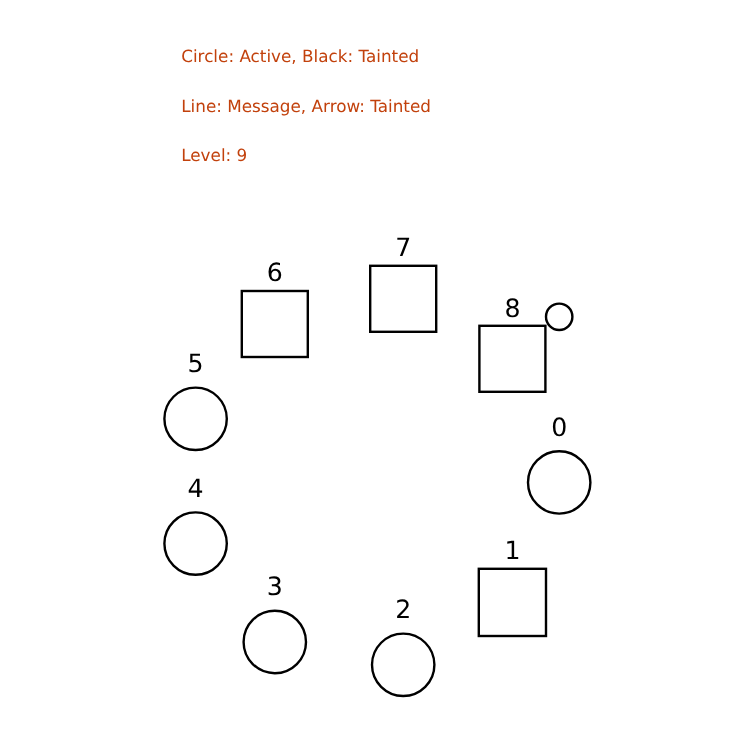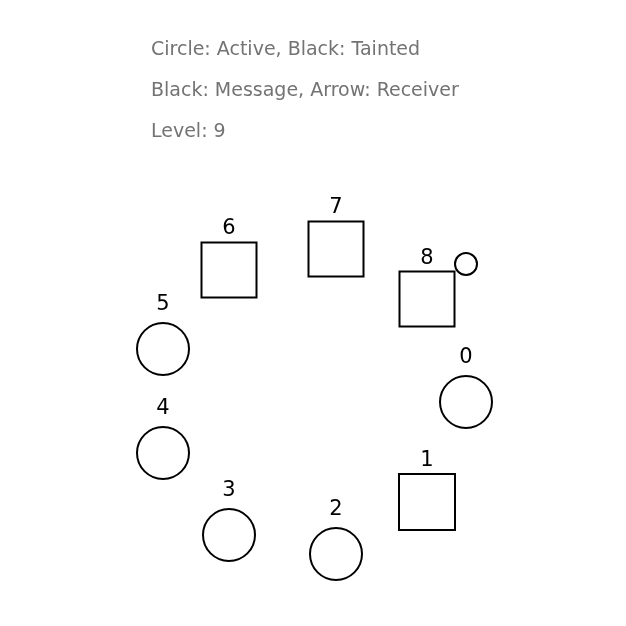--- a/index.html
+++ b/index.html
@@ -19,23 +19,23 @@
     overflow: hidden;
   }
   #legend {
     position: absolute;
     left: 151px;
     top: 28px;
     width: 440px;
   }
   .legend-line {
     font-family: "DejaVu Sans", sans-serif;
-    font-size: 19px;
+    font-size: 14px;
     line-height: 41px;
-    color: #737373;
+    color: #c2410c;
     white-space: pre;
   }
   #graph-svg {
     position: absolute;
     left: 0;
     top: 0;
     width: 626px;
     height: 626px;
   }
   .node-shape {
@@ -56,21 +56,21 @@
     dominant-baseline: alphabetic;
   }
 </style>
 </head>
 <body>
 
 <div id="stage">
 
   <div id="legend">
     <div class="legend-line">Circle: Active, Black: Tainted</div>
-    <div class="legend-line">Black: Message, Arrow: Receiver</div>
+    <div class="legend-line">Line: Message, Arrow: Tainted</div>
     <div class="legend-line">Level: 9</div>
   </div>
 
   <svg id="graph-svg" viewBox="0 0 626 626">
     <g id="edges-layer"></g>
     <g id="nodes-layer">
         <g>
           <circle cx="466" cy="402" r="26" class="node-shape"></circle>
           <text x="466" y="363" class="node-label">0</text>
         </g>

